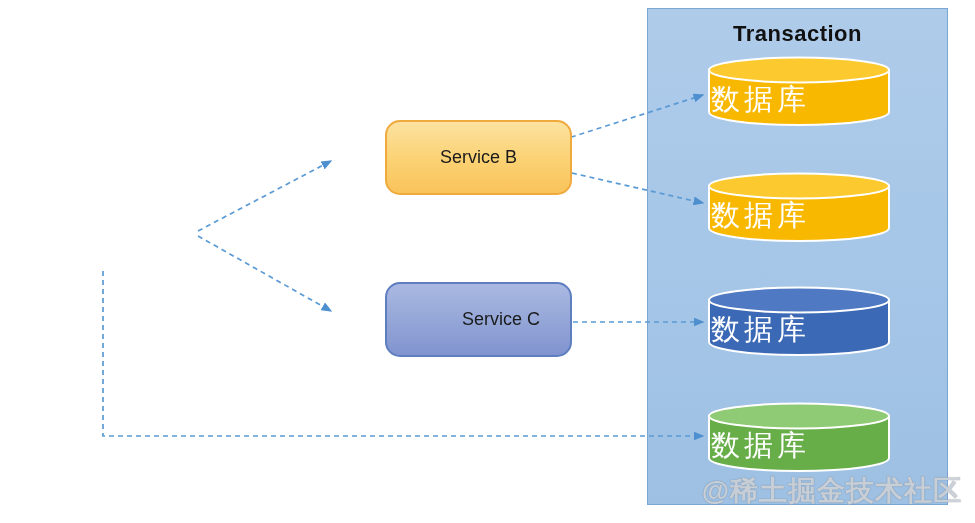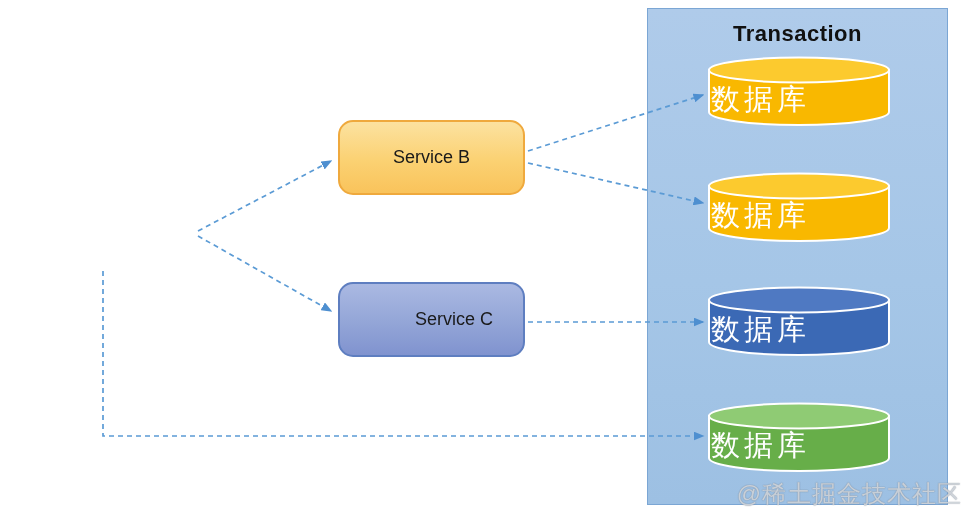--- a/index.html
+++ b/index.html
@@ -16,21 +16,21 @@
   .panel-title{
     position:absolute;left:0;top:12px;width:100%;text-align:center;
     font-size:22px;font-weight:bold;color:#111;letter-spacing:.5px;
   }
   
   svg.edges{position:absolute;left:0;top:0;z-index:2;}
   
   .node{
     position:absolute;width:187px;height:75px;border-radius:15px;
     display:flex;align-items:center;justify-content:center;
-    font-size:18px;color:#1a1a1a;box-sizing:border-box;z-index:3;
+    font-size:18px;color:#1a1a1a;box-sizing:border-box;z-index:3;margin-left:47px;
   }
   .node-a{left:10px;top:195px;
     background:linear-gradient(180deg,#B9D9A3 0%,#A5CE8D 45%,#9BC781 100%);
     border:2px solid #77AB58;}
   .node-b{left:338px;top:120px;
     background:linear-gradient(180deg,#FCE2A0 0%,#FBD172 55%,#F9C35B 100%);
     border:2px solid #EFA93D;}
   .node-c{left:338px;top:282px;
     background:linear-gradient(180deg,#AAB9E2 0%,#93A5D7 55%,#8093CF 100%);
     border:2px solid #5E7EC0;padding-left:45px;}
@@ -38,23 +38,23 @@
   .db{position:absolute;left:707px;width:184px;height:71px;z-index:3;}
   .db svg{position:absolute;left:0;top:0;}
   .db-label{
     position:absolute;left:0;top:24px;width:100%;text-align:left;
     color:#fff;font-size:29px;letter-spacing:4px;text-indent:4px;
   }
   .db1{top:56px;} .db2{top:172px;} .db3{top:286px;} .db4{top:402px;}
   
   .watermark{
     position:absolute;right:13px;bottom:8px;z-index:4;
-    font-size:24px;color:rgba(245,247,250,.65);
+    font-size:28px;color:rgba(245,247,250,.65);
     text-shadow:0 0 1px rgba(110,120,135,.75), 0 0 1px rgba(110,120,135,.55);
-    letter-spacing:1px;white-space:nowrap;
+    letter-spacing:1px;white-space:nowrap;font-weight:bold;
   }
 </style>
 </head>
 <body>
 
 <div class="stage">
 
   <div class="panel">
     <div class="panel-title">Transaction</div>
   </div>

